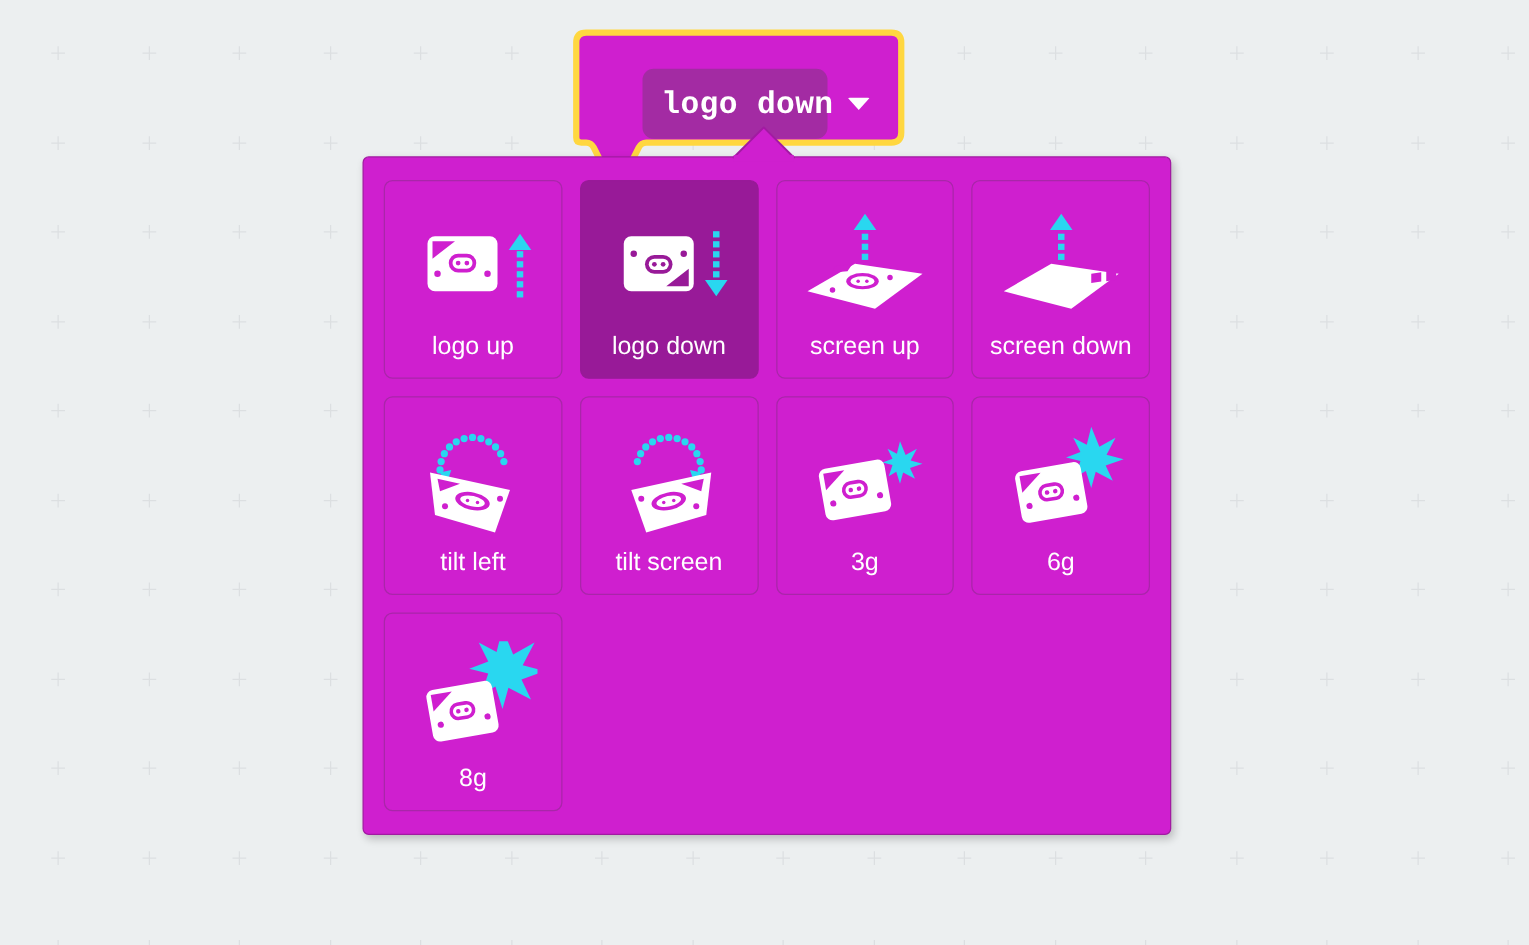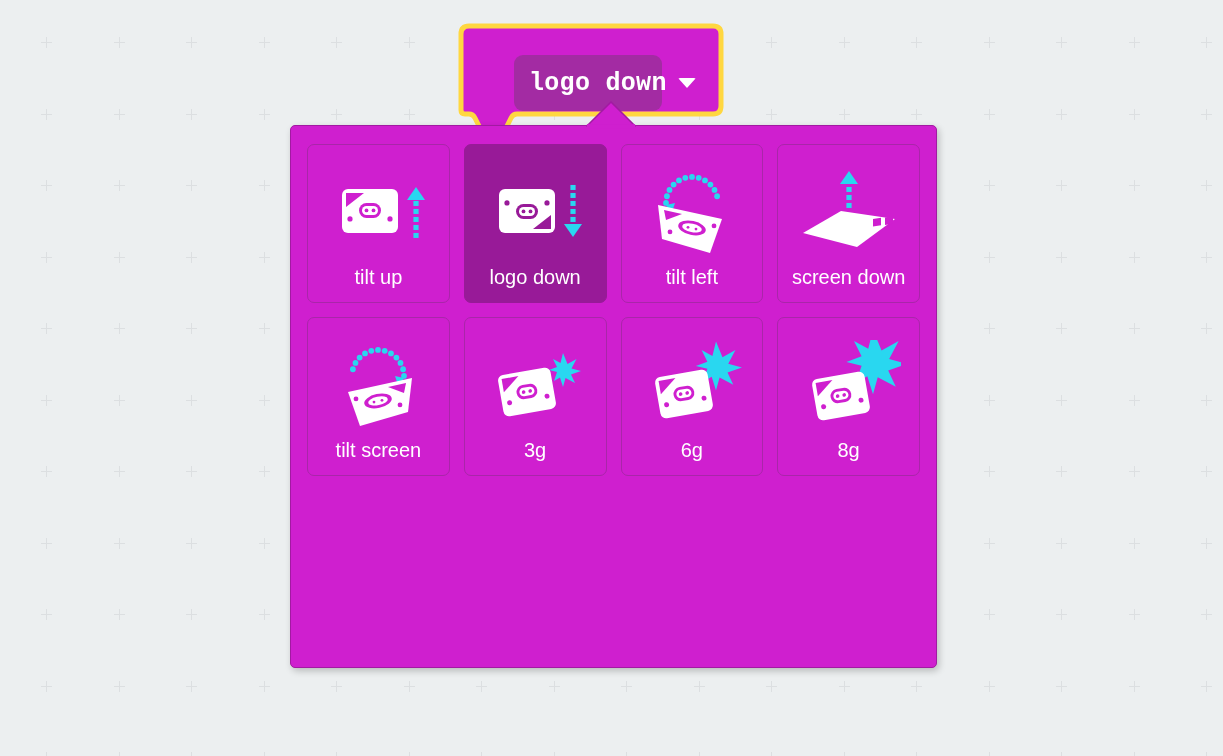--- a/index.html
+++ b/index.html
@@ -393,21 +393,21 @@
     <circle cx="8" cy="30" r="2.6" fill="#cf1fcf"></circle>
     <circle cx="48" cy="30" r="2.6" fill="#cf1fcf"></circle>
   </g>
           <rect x="87.4" y="66" width="5.2" height="5" fill="#29d7f0"></rect>
           <rect x="87.4" y="58" width="5.2" height="5" fill="#29d7f0"></rect>
           <rect x="87.4" y="50" width="5.2" height="5" fill="#29d7f0"></rect>
           <rect x="87.4" y="42" width="5.2" height="5" fill="#29d7f0"></rect>
           <rect x="87.4" y="34" width="5.2" height="5" fill="#29d7f0"></rect>
           <path d="M90,20 l9,13 l-18,0 Z" fill="#29d7f0"></path>
         </svg>
-        <div class="cell-label">tilt up</div>
+        <div class="cell-label">logo up</div>
       </div>
       <div class="cell selected">
         <svg class="cell-icon" viewBox="0 0 104 92">
   <g transform="translate(44,44) rotate(180) scale(1) translate(-28,-22)">
     <rect x="0" y="0" width="56" height="44" rx="6" ry="6" fill="#ffffff"></rect>
     <path d="M4,4 L22,4 L4,18 Z" fill="#981a98"></path>
     <rect x="17" y="14" width="22" height="15" rx="7.5" ry="7.5" fill="#981a98"></rect>
     <rect x="20" y="17" width="16" height="9" rx="4.5" ry="4.5" fill="#ffffff"></rect>
     <circle cx="24.5" cy="21.5" r="1.9" fill="#981a98"></circle>
     <circle cx="31.5" cy="21.5" r="1.9" fill="#981a98"></circle>
@@ -415,20 +415,58 @@
     <circle cx="48" cy="30" r="2.6" fill="#981a98"></circle>
   </g>
           <rect x="87.4" y="18" width="5.2" height="5" fill="#29d7f0"></rect>
           <rect x="87.4" y="26" width="5.2" height="5" fill="#29d7f0"></rect>
           <rect x="87.4" y="34" width="5.2" height="5" fill="#29d7f0"></rect>
           <rect x="87.4" y="42" width="5.2" height="5" fill="#29d7f0"></rect>
           <rect x="87.4" y="50" width="5.2" height="5" fill="#29d7f0"></rect>
           <path d="M90,70 l9,-13 l-18,0 Z" fill="#29d7f0"></path>
         </svg>
         <div class="cell-label">logo down</div>
+      </div>
+      <div class="cell">
+        <svg class="cell-icon" viewBox="0 0 104 92">
+          <rect x="49.4" y="36" width="5.2" height="5" fill="#29d7f0"></rect>
+          <rect x="49.4" y="28" width="5.2" height="5" fill="#29d7f0"></rect>
+          <rect x="49.4" y="20" width="5.2" height="5" fill="#29d7f0"></rect>
+          <path d="M52,4 l9,13 l-18,0 Z" fill="#29d7f0"></path>
+  <g transform="translate(52,62) translate(-50,-26)">
+    <path d="M4,30 L42,8 L96,16 L58,44 Z" fill="#ffffff"></path>
+
+    <g transform="translate(-4,-4)">
+      <path d="M30,14 L44,12 L40,18 L28,19 Z" fill="#cf1fcf"></path>
+      <ellipse cx="52" cy="26" rx="13" ry="6.5" fill="#cf1fcf"></ellipse>
+      <ellipse cx="52" cy="26" rx="9.5" ry="4" fill="#ffffff"></ellipse>
+      <circle cx="48.5" cy="26" r="1.4" fill="#cf1fcf"></circle>
+      <circle cx="55.5" cy="26" r="1.4" fill="#cf1fcf"></circle>
+      <circle cx="28" cy="33" r="2.2" fill="#cf1fcf"></circle>
+      <circle cx="74" cy="23" r="2.2" fill="#cf1fcf"></circle>
+    </g>
+  </g>
+        </svg>
+        <div class="cell-label">screen up</div>
+      </div>
+      <div class="cell">
+        <svg class="cell-icon" viewBox="0 0 104 92">
+          <rect x="49.4" y="36" width="5.2" height="5" fill="#29d7f0"></rect>
+          <rect x="49.4" y="28" width="5.2" height="5" fill="#29d7f0"></rect>
+          <rect x="49.4" y="20" width="5.2" height="5" fill="#29d7f0"></rect>
+          <path d="M52,4 l9,13 l-18,0 Z" fill="#29d7f0"></path>
+  <g transform="translate(52,62) translate(-50,-26)">
+    <path d="M4,30 L42,8 L96,16 L58,44 Z" fill="#ffffff"></path>
+
+    <path d="M76,14 l7,-1 l0,7 l-7,1 Z M86,13 l7,-1 l0,7 l-7,1 Z" fill="#cf1fcf" opacity="0"></path>
+    <path d="M74,16 l8,-1.2 l0,7.5 l-8,1.2 Z" fill="#cf1fcf"></path>
+    <path d="M86,14.5 l8,-1.2 l0,7.5 l-8,1.2 Z" fill="#cf1fcf"></path>
+  </g>
+        </svg>
+        <div class="cell-label">screen down</div>
       </div>
       <div class="cell">
         <svg class="cell-icon" viewBox="0 0 104 92">
           <g transform="">
             <circle cx="26.0" cy="36.0" r="2.9" fill="#29d7f0"></circle>
             <circle cx="26.9" cy="29.3" r="2.9" fill="#29d7f0"></circle>
             <circle cx="29.5" cy="23.0" r="2.9" fill="#29d7f0"></circle>
             <circle cx="33.6" cy="17.6" r="2.9" fill="#29d7f0"></circle>
             <circle cx="39.0" cy="13.5" r="2.9" fill="#29d7f0"></circle>
             <circle cx="45.3" cy="10.9" r="2.9" fill="#29d7f0"></circle>
@@ -448,36 +486,20 @@
     <circle cx="32" cy="26.4" r="1.4" fill="#cf1fcf"></circle>
     <circle cx="40" cy="28.1" r="1.4" fill="#cf1fcf"></circle>
     <circle cx="14" cy="31" r="2.4" fill="#cf1fcf"></circle>
     <circle cx="58" cy="25" r="2.4" fill="#cf1fcf"></circle>
   </g>
         </svg>
         <div class="cell-label">tilt left</div>
       </div>
       <div class="cell">
         <svg class="cell-icon" viewBox="0 0 104 92">
-          <rect x="49.4" y="36" width="5.2" height="5" fill="#29d7f0"></rect>
-          <rect x="49.4" y="28" width="5.2" height="5" fill="#29d7f0"></rect>
-          <rect x="49.4" y="20" width="5.2" height="5" fill="#29d7f0"></rect>
-          <path d="M52,4 l9,13 l-18,0 Z" fill="#29d7f0"></path>
-  <g transform="translate(52,62) translate(-50,-26)">
-    <path d="M4,30 L42,8 L96,16 L58,44 Z" fill="#ffffff"></path>
-
-    <path d="M76,14 l7,-1 l0,7 l-7,1 Z M86,13 l7,-1 l0,7 l-7,1 Z" fill="#cf1fcf" opacity="0"></path>
-    <path d="M74,16 l8,-1.2 l0,7.5 l-8,1.2 Z" fill="#cf1fcf"></path>
-    <path d="M86,14.5 l8,-1.2 l0,7.5 l-8,1.2 Z" fill="#cf1fcf"></path>
-  </g>
-        </svg>
-        <div class="cell-label">screen down</div>
-      </div>
-      <div class="cell">
-        <svg class="cell-icon" viewBox="0 0 104 92">
           <g transform="translate(104,0) scale(-1,1)">
             <circle cx="26.0" cy="36.0" r="2.9" fill="#29d7f0"></circle>
             <circle cx="26.9" cy="29.3" r="2.9" fill="#29d7f0"></circle>
             <circle cx="29.5" cy="23.0" r="2.9" fill="#29d7f0"></circle>
             <circle cx="33.6" cy="17.6" r="2.9" fill="#29d7f0"></circle>
             <circle cx="39.0" cy="13.5" r="2.9" fill="#29d7f0"></circle>
             <circle cx="45.3" cy="10.9" r="2.9" fill="#29d7f0"></circle>
             <circle cx="52.0" cy="10.0" r="2.9" fill="#29d7f0"></circle>
             <circle cx="58.7" cy="10.9" r="2.9" fill="#29d7f0"></circle>
             <circle cx="65.0" cy="13.5" r="2.9" fill="#29d7f0"></circle>

